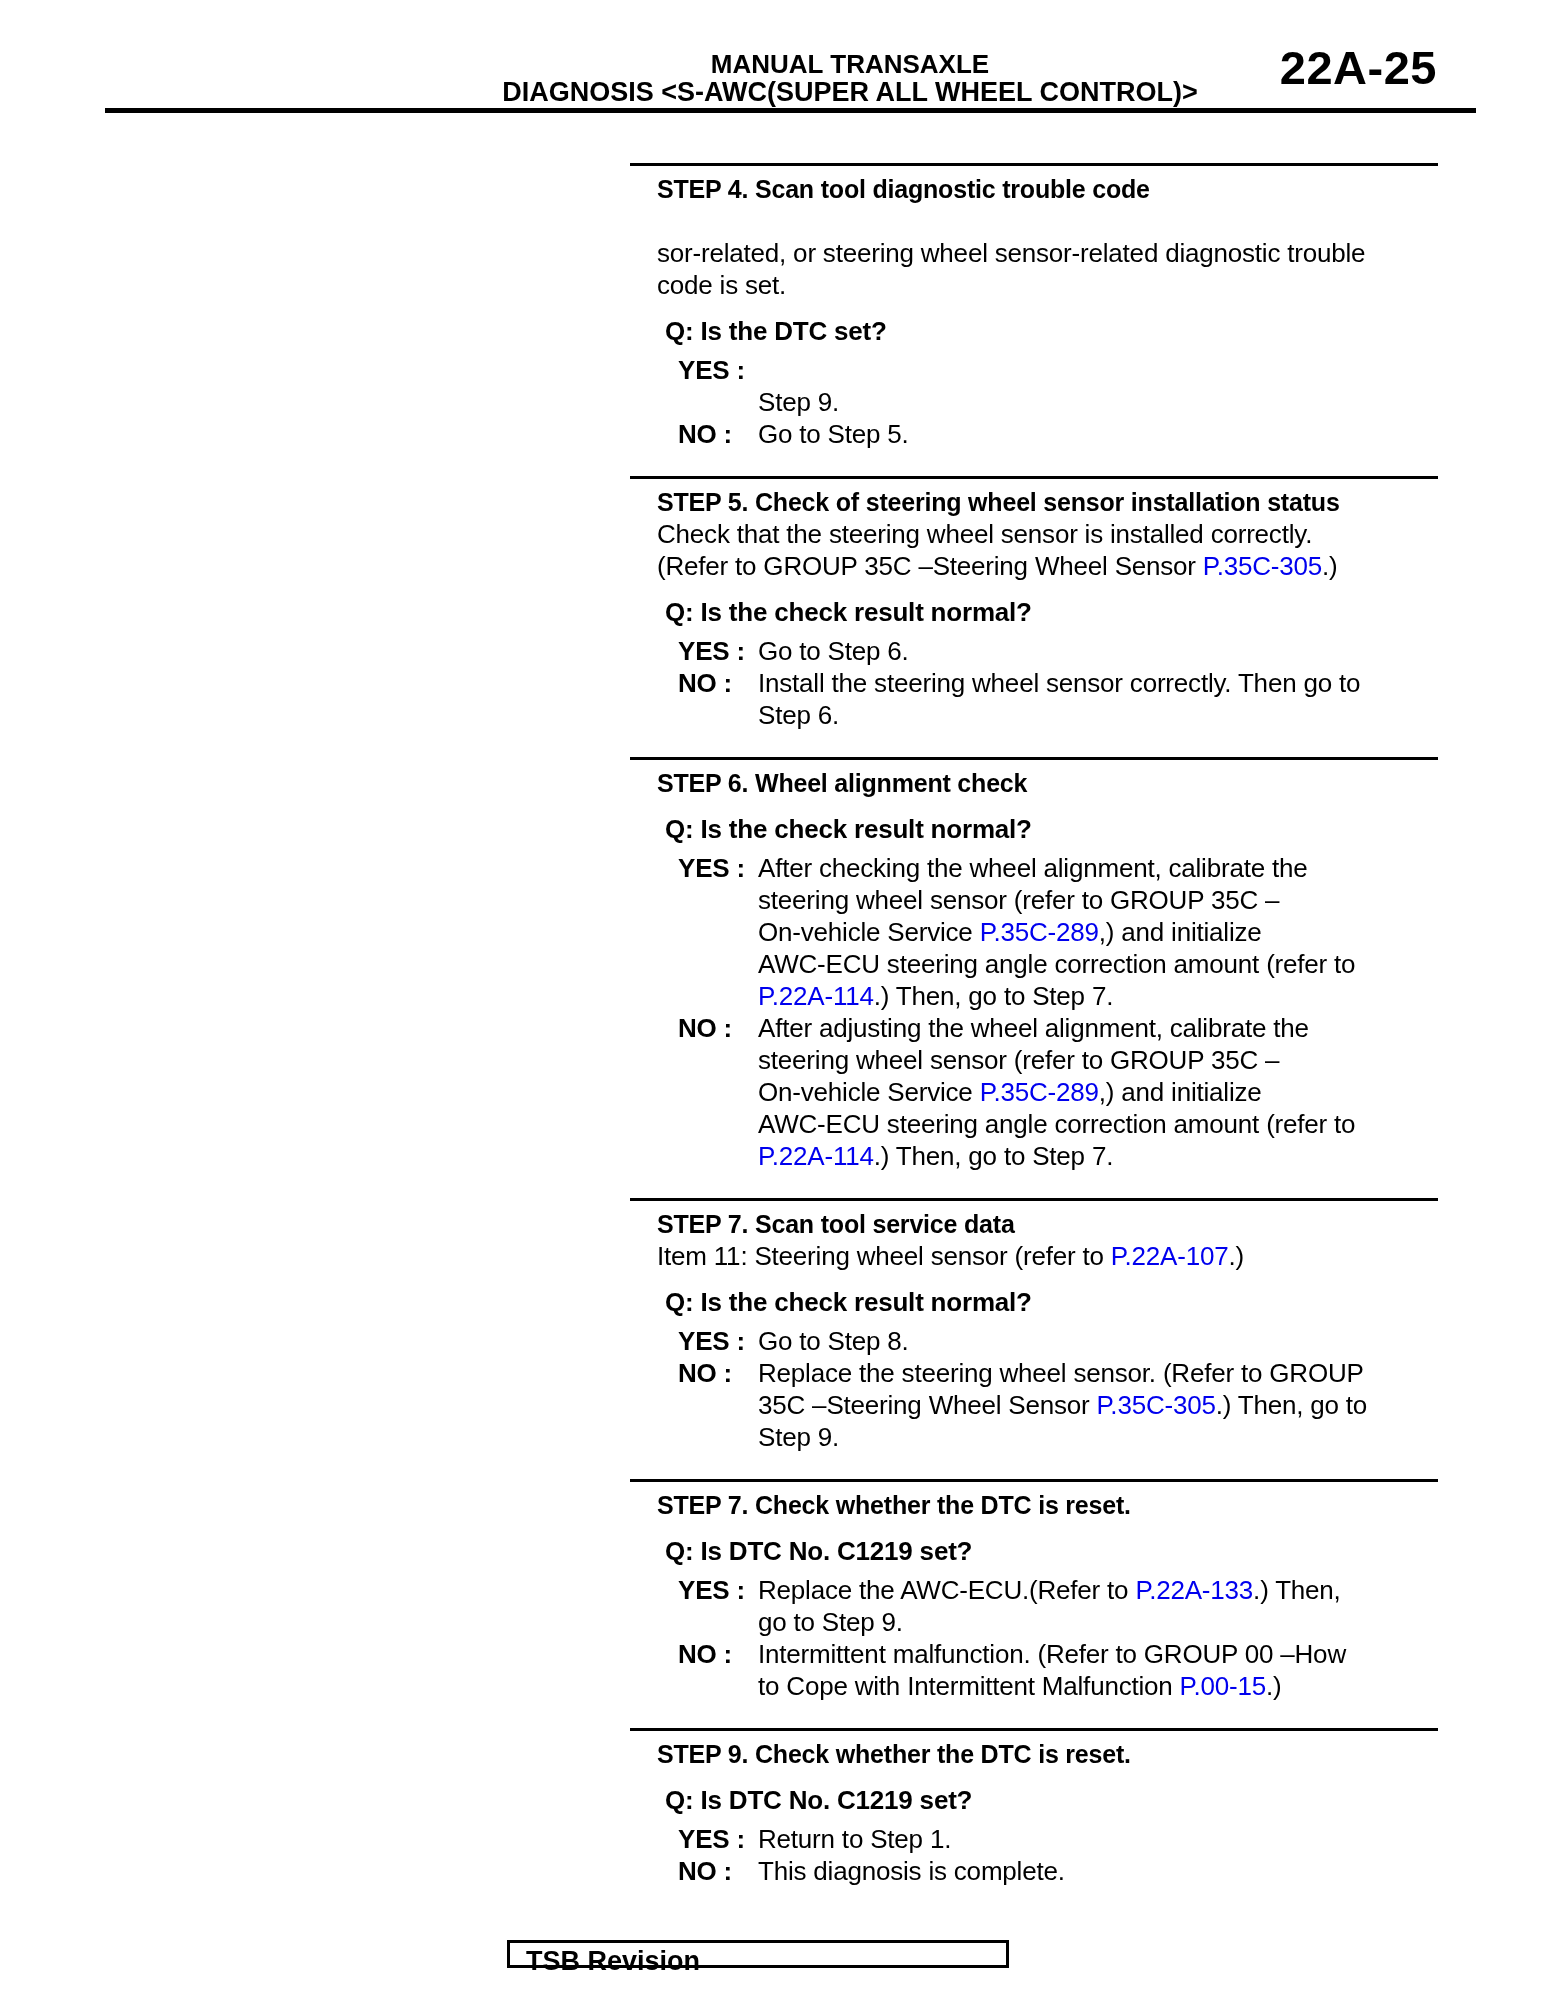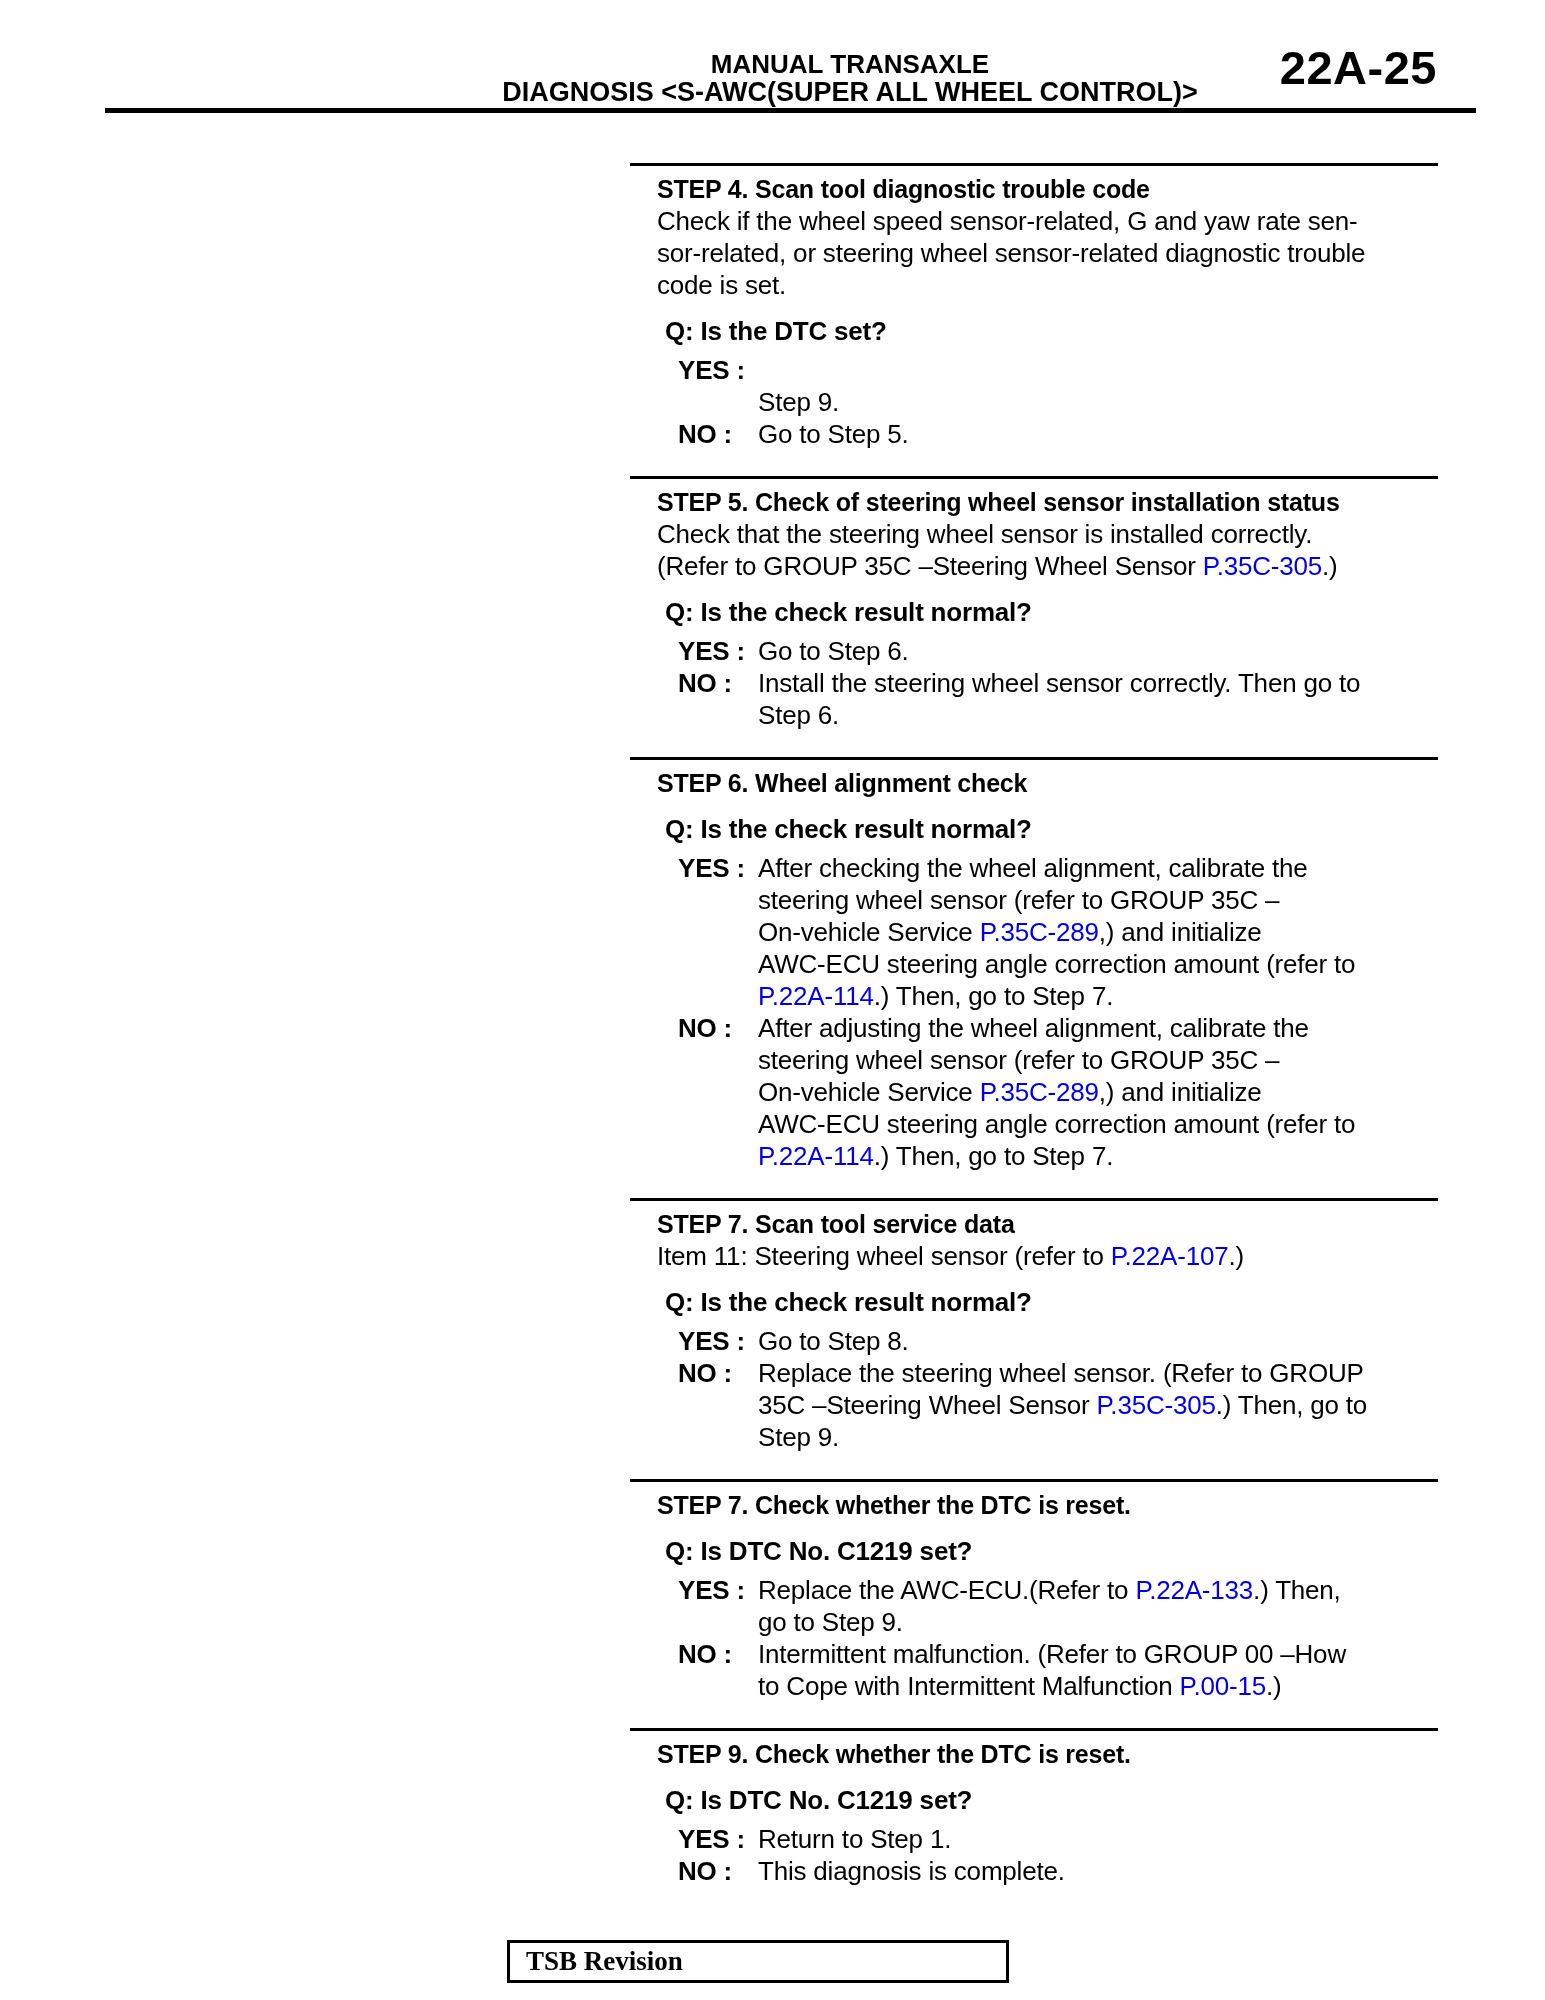--- a/index.html
+++ b/index.html
@@ -36,22 +36,22 @@
   }
   .step-body { margin:0 0 0 27px; white-space:nowrap; }
   .step-question { font-weight:bold; margin:14px 0 0 35px; white-space:nowrap; }
   .answers { margin-top:7px; }
   .answer { display:flex; margin-left:48px; }
   .answer-label { font-weight:bold; flex:0 0 80px; width:80px; }
   .answer-content { flex:1; white-space:nowrap; }
   .ref-link { color:var(--link-color,#0000EE); text-decoration:none; cursor:pointer; }
   
   .footer-box {
-    position:absolute; left:507px; top:1940px; width:502px; height:43px;
-    border:3px solid #000; box-sizing:border-box; background:#fff;font-family:Liberation Serif, serif;
+    position:absolute; left:507px; top:1940px; width:502px; height:28px;
+    border:3px solid #000; box-sizing:border-box; background:#fff;
   }
   .footer-label {
     font-size:27px; font-weight:bold; line-height:36px; padding-left:16px;
   }
 </style>
 </head>
 <body>
 
 <div class="page">
 
@@ -60,21 +60,21 @@
     <div class="header-line2">DIAGNOSIS &lt;S-AWC(SUPER ALL WHEEL CONTROL)&gt;</div>
   </div>
   <div class="page-number">22A-25</div>
   <div class="header-rule"></div>
 
   <div class="content-col">
 
     <section class="step">
       <div class="rule"></div>
       <h2 class="step-heading">STEP 4. Scan tool diagnostic trouble code</h2>
-      <p class="step-body"><span>Check if the wheel speed sensor-related, G and yaw rate sen-</span><br><span>sor-related, or steering wheel sensor-related diagnostic trouble</span><br><span>code is set.</span></p>
+      <p class="step-body"><br><span>sor-related, or steering wheel sensor-related diagnostic trouble</span><br><span>code is set.</span></p>
       <p class="step-question">Q: Is the DTC set?</p>
       <div class="answers">
         <div class="answer">
           <span class="answer-label">YES :</span>
           <span class="answer-content"><br><span>Step 9.</span></span>
         </div>
         <div class="answer">
           <span class="answer-label">NO :</span>
           <span class="answer-content"><span>Go to Step 5.</span></span>
         </div>

